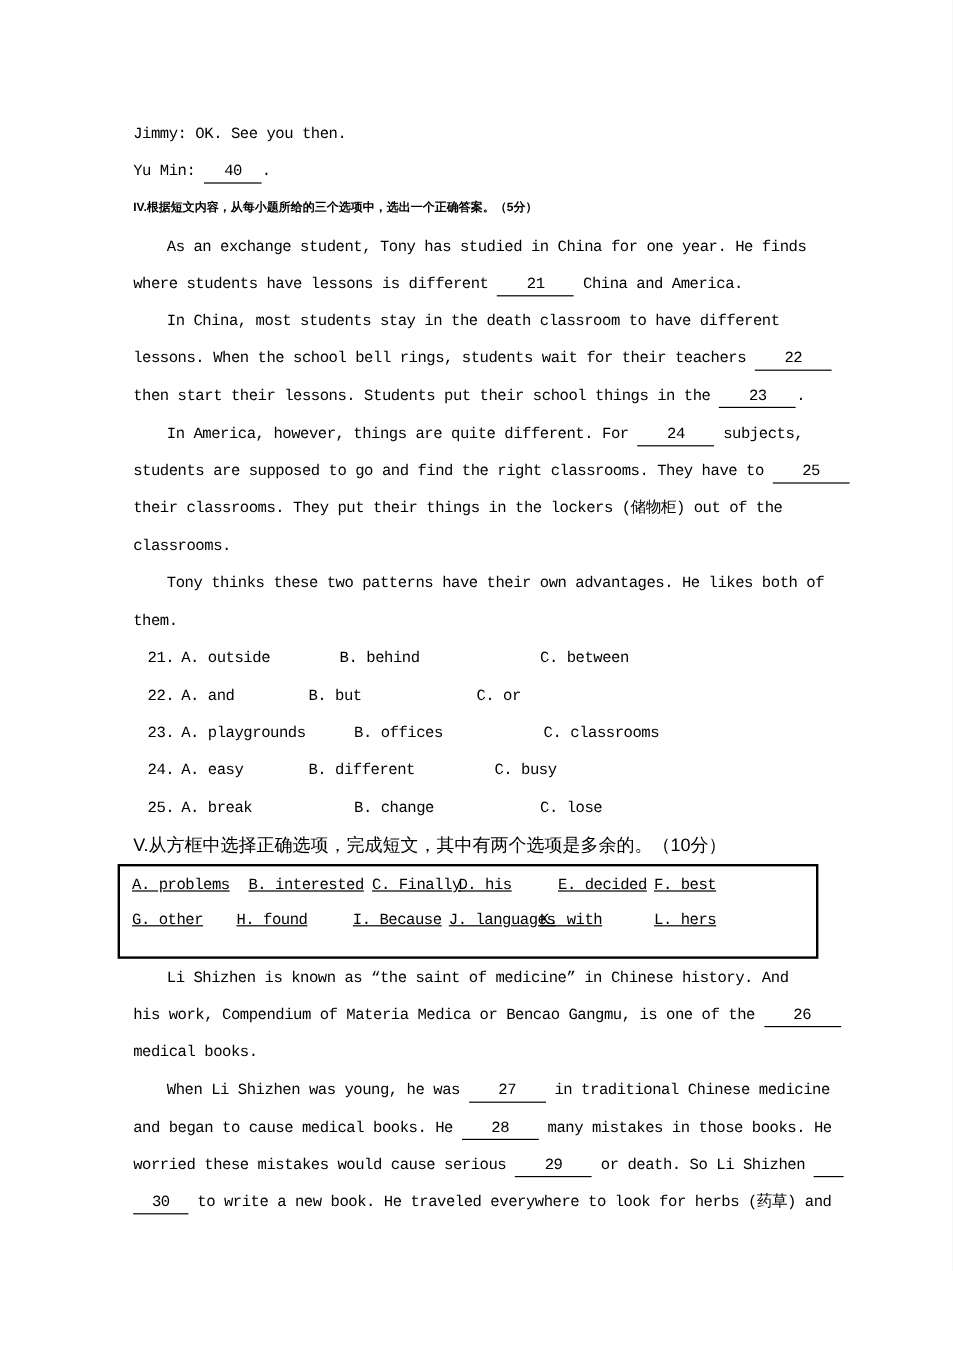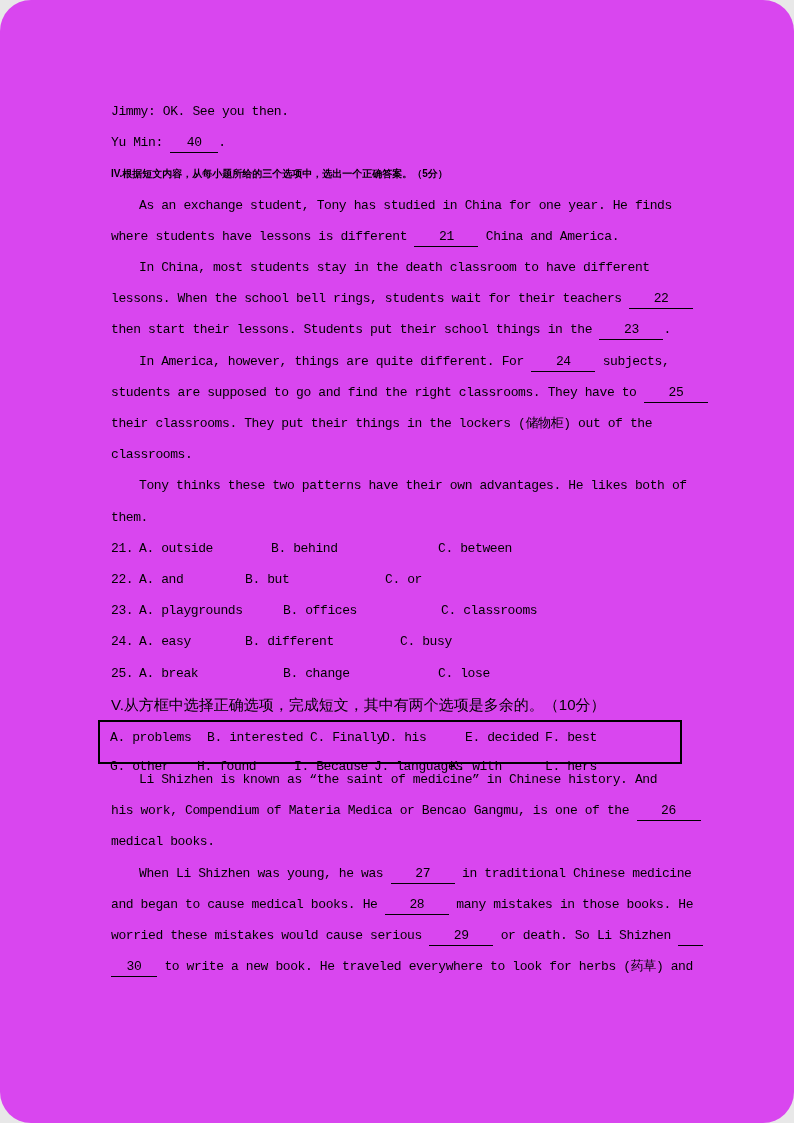--- a/index.html
+++ b/index.html
@@ -1,24 +1,23 @@
 <!DOCTYPE html>
 <html><head>
 <meta charset="utf-8">
 <style>
   html,body{margin:0;padding:0;background:#e8e8e8;}
   .page{
     position:relative;
     width:794px;height:1123px;
     margin:0 auto;
-    background:#d946ef;
+    background:#ffffff;
     font-family:"Liberation Mono","DejaVu Sans Mono",monospace;
     font-size:13px;color:#000;
     overflow:hidden;
-    border-radius:31px;
   }
   .content{
     position:absolute;left:111px;top:96px;width:620px;
   }
   .line{
     height:31.21px;line-height:31.21px;
     white-space:nowrap;
     letter-spacing:-0.4px;
   }
   .line.indent{padding-left:28px;}
@@ -28,33 +27,34 @@
   }
   .heading.regular{font-weight:normal;font-size:15px;}
   .blank{
     display:inline-block;
     border-bottom:1px solid #000;
     text-align:center;
     height:19px;line-height:19px;
     vertical-align:baseline;
   }
   
-  .q-row{display:grid;}
+  .q-row{display:grid;margin-left:12px;}
   .q1{grid-template-columns:28px 132px 167px auto;}
   .q2{grid-template-columns:28px 106px 140px auto;}
   .q3{grid-template-columns:28px 144px 158px auto;}
   .q4{grid-template-columns:28px 106px 155px auto;}
   .q5{grid-template-columns:28px 144px 155px auto;}
   
   .wordbank{
     box-sizing:border-box;
     margin-left:-13px;
-    width:584px;height:44px;
+    width:584px;height:79px;
     border:2px solid #000;
     padding:1px 0 4px 10px;
+    text-decoration:underline;
   }
   .wb-row{display:grid;height:29px;line-height:29px;white-space:nowrap;letter-spacing:-0.4px;}
   .wb-row.r1{grid-template-columns:97px 103px 72px 83px 80px auto;}
   .wb-row.r2{grid-template-columns:87px 97px 80px 76px 95px auto;}
 </style>
 </head>
 <body>
 
 <div class="page">
   <div class="content">

